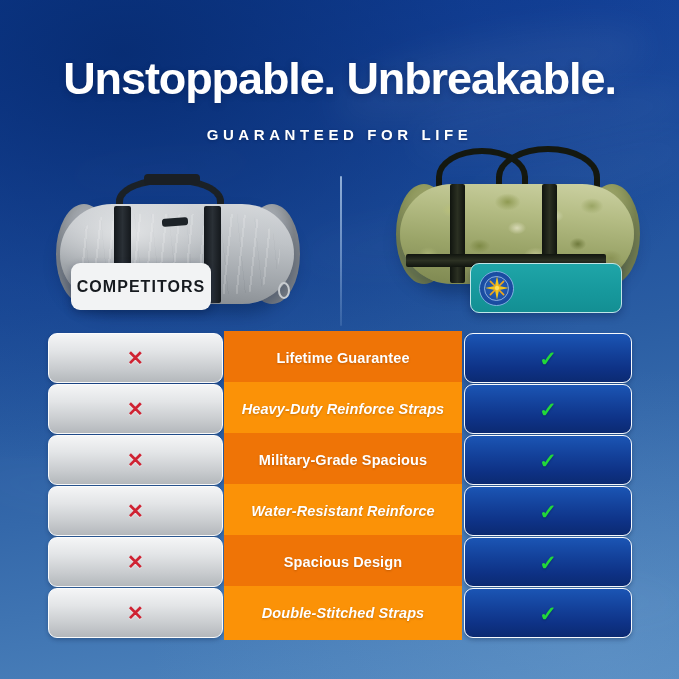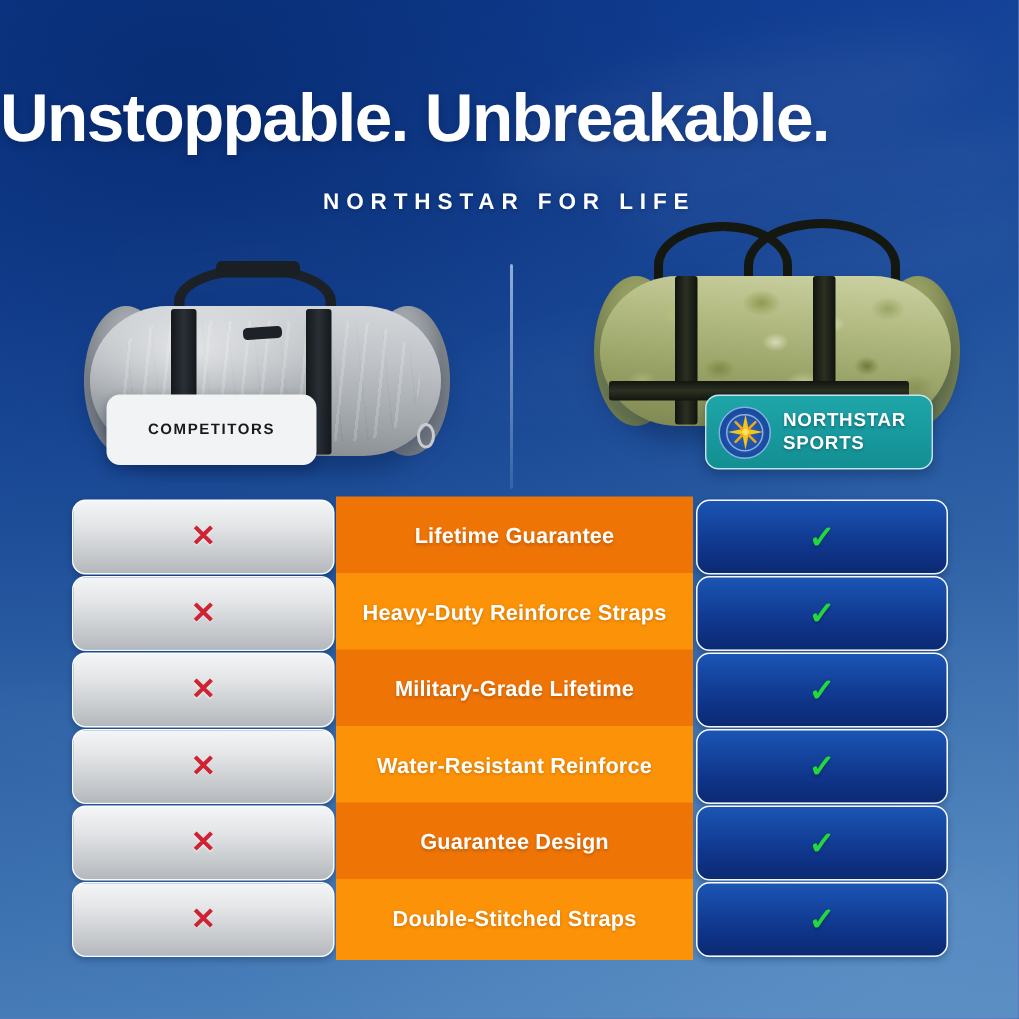--- a/index.html
+++ b/index.html
@@ -44,20 +44,21 @@
   .cl2 { width:280px; height:52px; left:410px; top:96px;  transform:rotate(-9deg);  opacity:.42; }
   .cl3 { width:230px; height:44px; left:470px; top:150px; transform:rotate(-14deg); opacity:.34; }
   .cl4 { width:300px; height:58px; left:300px; top:210px; transform:rotate(-6deg);  opacity:.22; }
   .cl5 { width:260px; height:48px; left:-30px; top:470px; transform:rotate(8deg);   opacity:.18; }
   .cl6 { width:360px; height:66px; left:330px; top:560px; transform:rotate(4deg);   opacity:.20; }
   .cl7 { width:200px; height:38px; left:60px;  top:150px; transform:rotate(-5deg);  opacity:.12; }
 
   
   .headline {
     position:absolute; left:0; right:0; top:55px;
+    text-align:center;
     color:#ffffff;
     font-size:45px;
     font-weight:bold;
     letter-spacing:-1.1px;
     line-height:1.05;
     text-shadow:0 2px 6px rgba(0,20,60,0.30);
     white-space:nowrap;
   }
   .subline {
     position:absolute; left:0; right:0; top:126px;
@@ -193,21 +194,21 @@
 
   
   .pill-comp {
     position:absolute; left:71px; top:263px;
     width:140px; height:47px;
     background:#f2f3f4;
     border-radius:9px;
     box-shadow:0 3px 8px rgba(3,20,55,0.32);
     display:flex; align-items:center; justify-content:center;
     color:#161a1f;
-    font-size:10px;
+    font-size:16px;
     font-weight:bold;
     letter-spacing:1.05px;
     z-index:5;
   }
   .pill-brand {
     position:absolute; left:470px; top:263px;
     width:152px; height:50px;
     background:linear-gradient(180deg,#1fa5a8 0%,#17999d 55%,#138f93 100%);
     border:1.5px solid #bfe6e8;
     border-radius:9px;
@@ -271,21 +272,21 @@
     display:flex; align-items:center; justify-content:center;
     color:#ffffff;
     font-size:14.5px;
     font-weight:bold;
     text-align:center;
     letter-spacing:0.1px;
     text-shadow:0 1px 2px rgba(90,40,0,0.30);
     z-index:3;
   }
   .mid-dark  { background:#ef7406; }
-  .mid-light { background:#fb9207; }
+  .mid-light { background:#fb9207;font-style:italic; }
 
   .mark-x {
     color:#cf2232;
     font-size:20px;
     font-weight:bold;
     line-height:1;
     text-shadow:0 1px 1px rgba(255,255,255,0.45);
   }
   .mark-check {
     color:#22d83a;
@@ -304,21 +305,21 @@
   <div class="sky-vign"></div>
   <div class="cloud cl1"></div>
   <div class="cloud cl2"></div>
   <div class="cloud cl3"></div>
   <div class="cloud cl4"></div>
   <div class="cloud cl5"></div>
   <div class="cloud cl6"></div>
   <div class="cloud cl7"></div>
 
   <div class="headline">Unstoppable. Unbreakable.</div>
-  <div class="subline">NORTHSTAR FOR LIFE</div>
+  <div class="subline">GUARANTEED FOR LIFE</div>
 
   <div class="divider"></div>
 
   <div class="prod" id="bag-gray">
     <div class="handle g-handle"></div>
     <div class="g-grip"></div>
     <div class="duffel-end gray-end-l"></div>
     <div class="duffel-end gray-end-r"></div>
     <div class="duffel-body gray-body"></div>
     <div class="wrinkles"></div>
@@ -359,76 +360,72 @@
         </g>
         <g stroke="#f0a81a" stroke-width="1.7" stroke-linecap="round">
           <line x1="13" y1="13" x2="19.6" y2="6.4"></line>
           <line x1="13" y1="13" x2="19.6" y2="19.6"></line>
           <line x1="13" y1="13" x2="6.4" y2="19.6"></line>
           <line x1="13" y1="13" x2="6.4" y2="6.4"></line>
         </g>
         <circle cx="13" cy="13" r="2.2" fill="#ffdf5e"></circle>
       </svg>
     </div>
-    <div class="brand-text">
-      <div>NORTHSTAR</div>
-      <div>SPORTS</div>
+  </div>
+
+  <div id="table">
+      <div class="row">
+        <div class="cell-left">
+          <span class="mark-x">✕</span>
+        </div>
+        <div class="cell-right">
+          <span class="mark-check">✓</span>
+        </div>
+        <div class="cell-mid mid-dark">Lifetime Guarantee</div>
+      </div>
+      <div class="row">
+        <div class="cell-left">
+          <span class="mark-x">✕</span>
+        </div>
+        <div class="cell-right">
+          <span class="mark-check">✓</span>
+        </div>
+        <div class="cell-mid mid-light">Heavy-Duty Reinforce Straps</div>
+      </div>
+      <div class="row">
+        <div class="cell-left">
+          <span class="mark-x">✕</span>
+        </div>
+        <div class="cell-right">
+          <span class="mark-check">✓</span>
+        </div>
+        <div class="cell-mid mid-dark">Military-Grade Spacious</div>
+      </div>
+      <div class="row">
+        <div class="cell-left">
+          <span class="mark-x">✕</span>
+        </div>
+        <div class="cell-right">
+          <span class="mark-check">✓</span>
+        </div>
+        <div class="cell-mid mid-light">Water-Resistant Reinforce</div>
+      </div>
+      <div class="row">
+        <div class="cell-left">
+          <span class="mark-x">✕</span>
+        </div>
+        <div class="cell-right">
+          <span class="mark-check">✓</span>
+        </div>
+        <div class="cell-mid mid-dark">Spacious Design</div>
+      </div>
+      <div class="row">
+        <div class="cell-left">
+          <span class="mark-x">✕</span>
+        </div>
+        <div class="cell-right">
+          <span class="mark-check">✓</span>
+        </div>
+        <div class="cell-mid mid-light">Double-Stitched Straps</div>
+      </div>
     </div>
-  </div>
-
-  <div id="table">
-      <div class="row">
-        <div class="cell-left">
-          <span class="mark-x">✕</span>
-        </div>
-        <div class="cell-right">
-          <span class="mark-check">✓</span>
-        </div>
-        <div class="cell-mid mid-dark">Lifetime Guarantee</div>
-      </div>
-      <div class="row">
-        <div class="cell-left">
-          <span class="mark-x">✕</span>
-        </div>
-        <div class="cell-right">
-          <span class="mark-check">✓</span>
-        </div>
-        <div class="cell-mid mid-light">Heavy-Duty Reinforce Straps</div>
-      </div>
-      <div class="row">
-        <div class="cell-left">
-          <span class="mark-x">✕</span>
-        </div>
-        <div class="cell-right">
-          <span class="mark-check">✓</span>
-        </div>
-        <div class="cell-mid mid-dark">Military-Grade Lifetime</div>
-      </div>
-      <div class="row">
-        <div class="cell-left">
-          <span class="mark-x">✕</span>
-        </div>
-        <div class="cell-right">
-          <span class="mark-check">✓</span>
-        </div>
-        <div class="cell-mid mid-light">Water-Resistant Reinforce</div>
-      </div>
-      <div class="row">
-        <div class="cell-left">
-          <span class="mark-x">✕</span>
-        </div>
-        <div class="cell-right">
-          <span class="mark-check">✓</span>
-        </div>
-        <div class="cell-mid mid-dark">Guarantee Design</div>
-      </div>
-      <div class="row">
-        <div class="cell-left">
-          <span class="mark-x">✕</span>
-        </div>
-        <div class="cell-right">
-          <span class="mark-check">✓</span>
-        </div>
-        <div class="cell-mid mid-light">Double-Stitched Straps</div>
-      </div>
-    </div>
 
 </div>
 
 </body></html>

